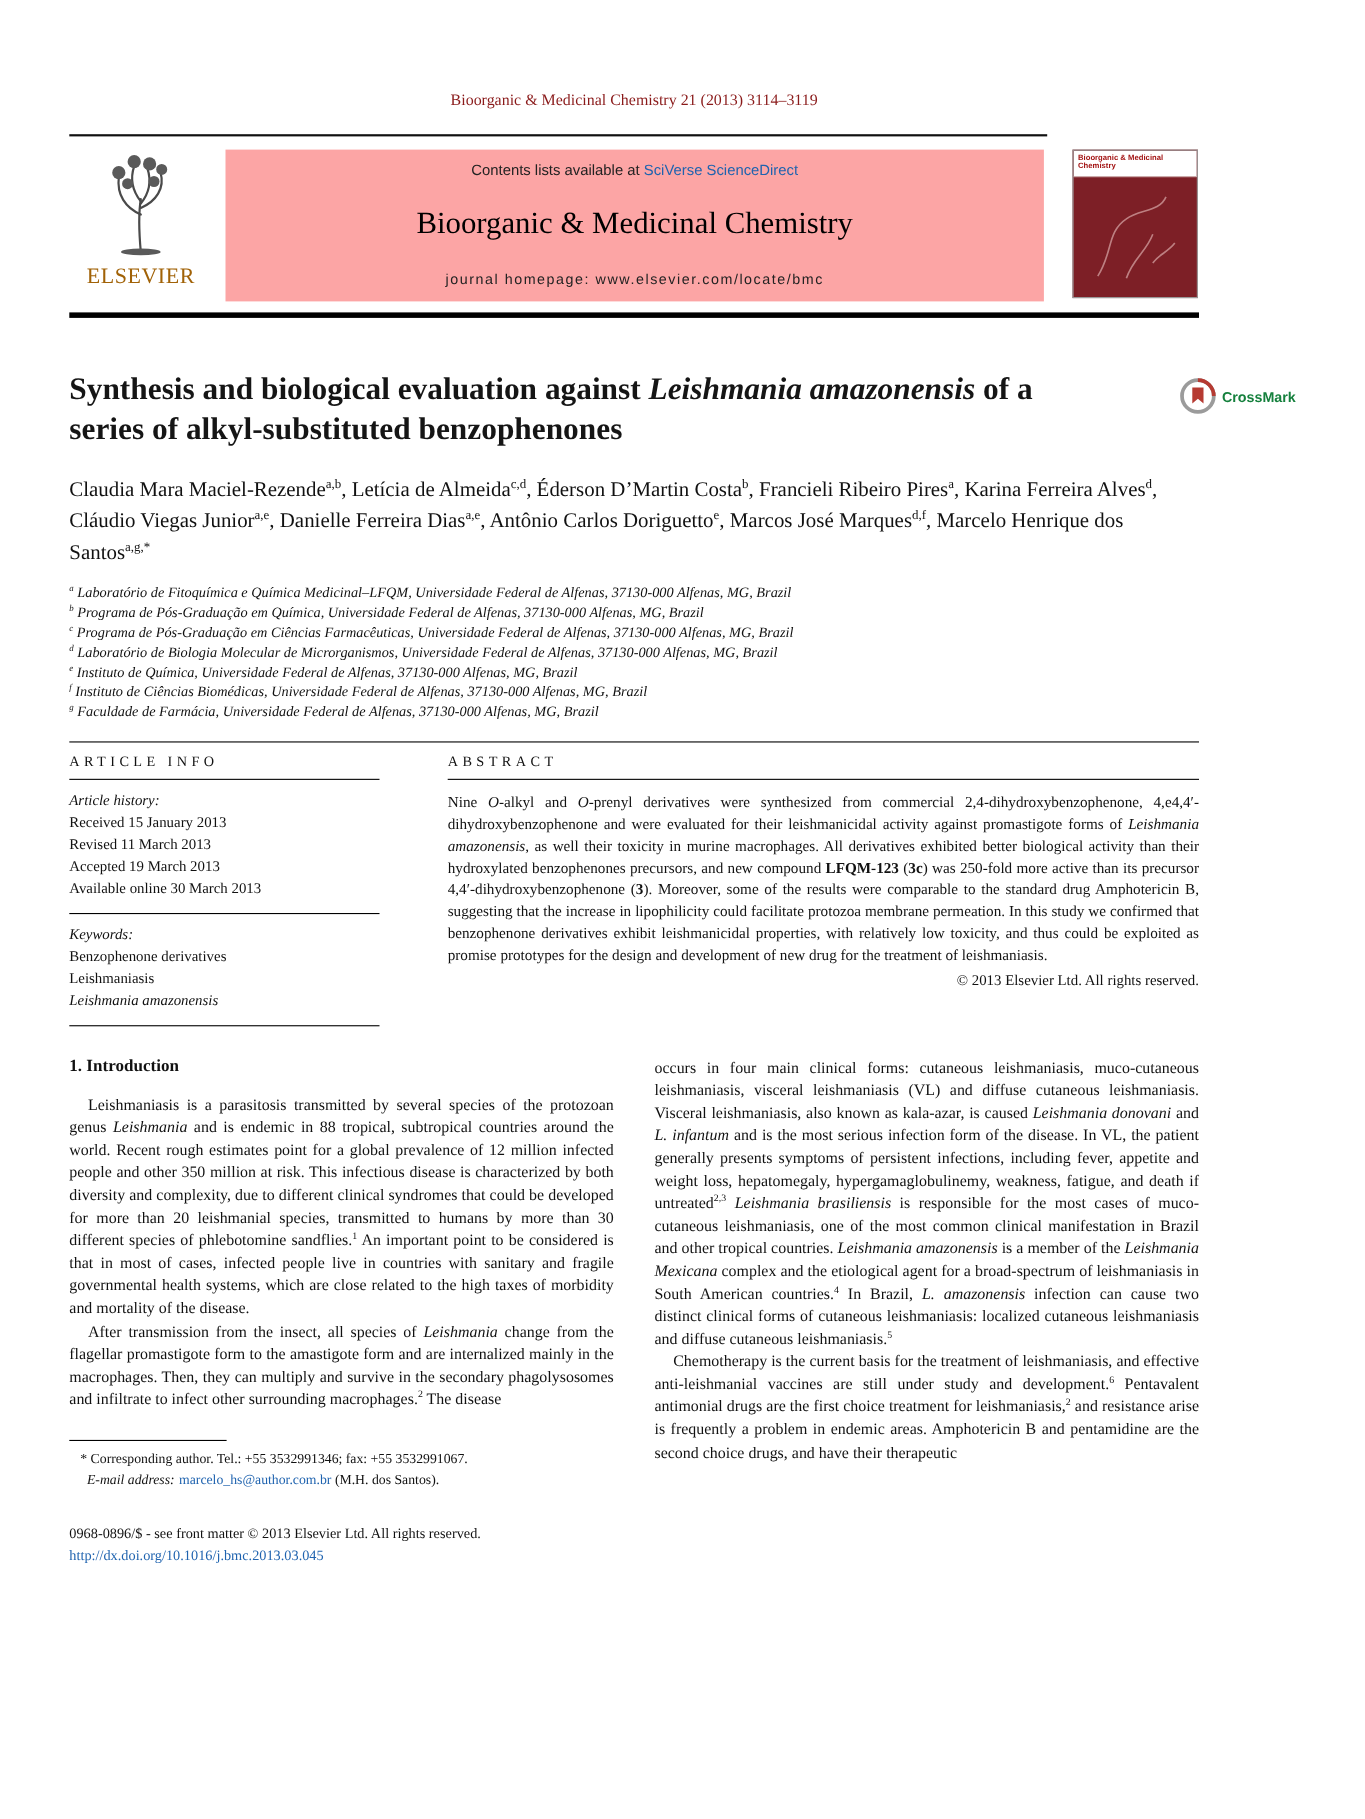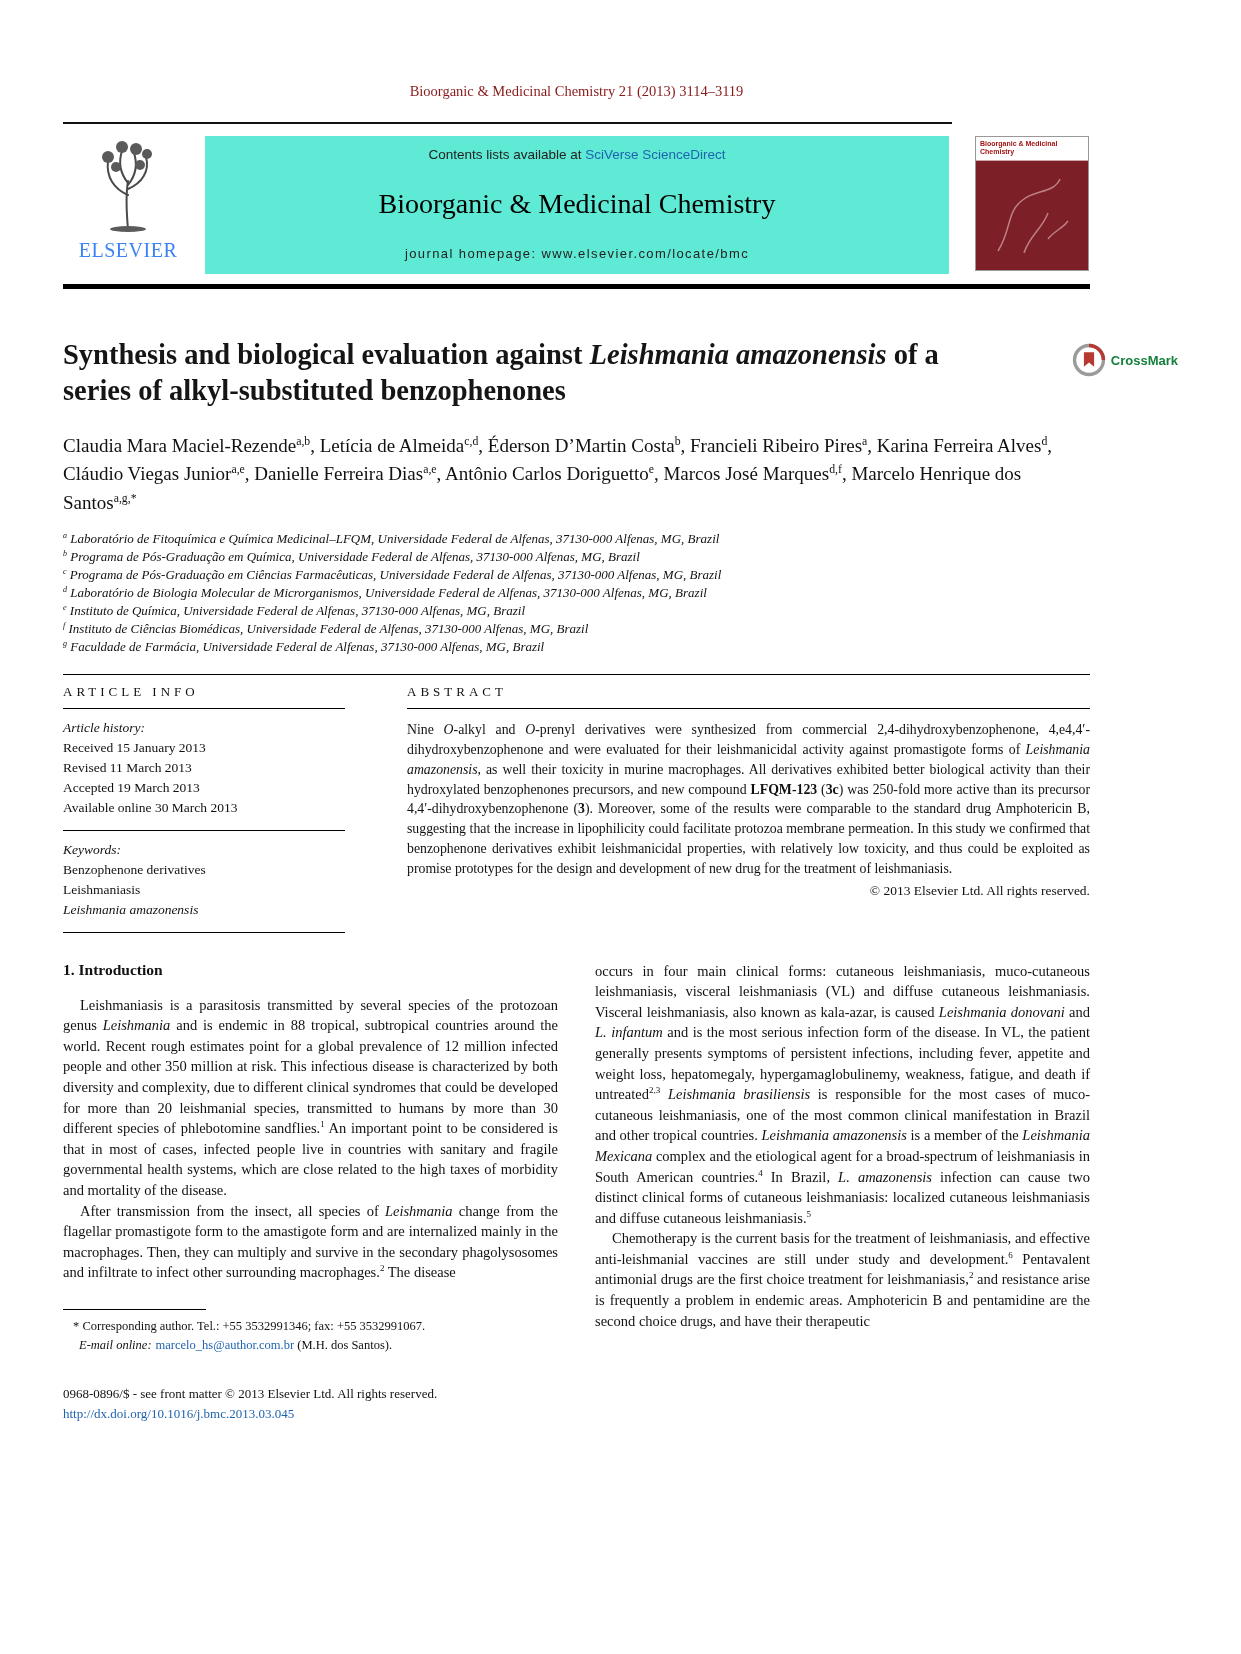--- a/index.html
+++ b/index.html
@@ -5,22 +5,22 @@
   html,body{margin:0;padding:0;background:#fff;}
   .page{position:relative;width:1241px;height:1526px;background:#fff;overflow:hidden;
         font-family:"Liberation Serif",serif;color:#111;}
   .content{position:absolute;left:63px;top:0;width:1027px;}
 
   
   .journal-ref{padding-top:83px;text-align:center;font-size:14.5px;color:#8a1a1a;}
   .header-top-rule{margin-top:22px;width:889px;height:2px;background:#111;}
   .header-row{display:flex;}
   .logo-block{width:130px;padding-top:13px;text-align:center;}
-  .elsevier-word{font-size:20px;color:#3b82f6;letter-spacing:.5px;margin-top:2px;}
-  .graybox{width:744px;margin-left:12px;margin-top:12px;height:138px;background:#5eead4;
+  .elsevier-word{font-size:20px;color:#a16207;letter-spacing:.5px;margin-top:2px;}
+  .graybox{width:744px;margin-left:12px;margin-top:12px;height:138px;background:#fca5a5;
            display:flex;flex-direction:column;align-items:center;justify-content:space-between;
            padding:11px 0 13px;box-sizing:border-box;}
   .contents-line{font-family:"Liberation Sans",sans-serif;font-size:13.5px;color:#222;}
   .link{color:#1f63af;text-decoration:none;cursor:pointer;}
   .box-journal-title{font-size:28px;color:#000;}
   .homepage-line{font-family:"Liberation Sans",sans-serif;font-size:13px;letter-spacing:1.4px;color:#222;cursor:pointer;}
   .cover{width:112px;height:133px;margin-left:26px;margin-top:12px;background:#7d1f26;
          border:1px solid #999;position:relative;overflow:hidden;box-sizing:content-box;}
   .cover-band{background:#fff;padding:3px 4px 4px;font-family:"Liberation Sans",sans-serif;
               font-size:7px;font-weight:bold;color:#a31414;line-height:1.15;text-align:left;
@@ -178,21 +178,21 @@
 
     <div class="body-cols">
       <div class="bcol">
         <h2 class="sec">1. Introduction</h2>
         <p class="ind">Leishmaniasis is a parasitosis transmitted by several species of the protozoan genus <i>Leishmania</i> and is endemic in 88 tropical, subtropical countries around the world. Recent rough estimates point for a global prevalence of 12 million infected people and other 350 million at risk. This infectious disease is characterized by both diversity and complexity, due to different clinical syndromes that could be developed for more than 20 leishmanial species, transmitted to humans by more than 30 different species of phlebotomine sandflies.<sup>1</sup> An important point to be considered is that in most of cases, infected people live in countries with sanitary and fragile governmental health systems, which are close related to the high taxes of morbidity and mortality of the disease.</p>
         <p class="ind">After transmission from the insect, all species of <i>Leishmania</i> change from the flagellar promastigote form to the amastigote form and are internalized mainly in the macrophages. Then, they can multiply and survive in the secondary phagolysosomes and infiltrate to infect other surrounding macrophages.<sup>2</sup> The disease</p>
         <div class="footnote">
           <div class="fn-rule"></div>
           <p class="fn-l1">* Corresponding author. Tel.: +55 3532991346; fax: +55 3532991067.</p>
           <p class="fn-l2">
-            <span class="email-label">E-mail online:</span><a class="link">marcelo_hs@author.com.br</a><span> (M.H. dos Santos).</span>
+            <span class="email-label">E-mail address:</span><a class="link">marcelo_hs@author.com.br</a><span> (M.H. dos Santos).</span>
           </p>
         </div>
       </div>
       <div class="bcol">
         <p>occurs in four main clinical forms: cutaneous leishmaniasis, muco-cutaneous leishmaniasis, visceral leishmaniasis (VL) and diffuse cutaneous leishmaniasis. Visceral leishmaniasis, also known as kala-azar, is caused <i>Leishmania donovani</i> and <i>L. infantum</i> and is the most serious infection form of the disease. In VL, the patient generally presents symptoms of persistent infections, including fever, appetite and weight loss, hepatomegaly, hypergamaglobulinemy, weakness, fatigue, and death if untreated<sup>2,3</sup> <i>Leishmania brasiliensis</i> is responsible for the most cases of muco-cutaneous leishmaniasis, one of the most common clinical manifestation in Brazil and other tropical countries. <i>Leishmania amazonensis</i> is a member of the <i>Leishmania Mexicana</i> complex and the etiological agent for a broad-spectrum of leishmaniasis in South American countries.<sup>4</sup> In Brazil, <i>L. amazonensis</i> infection can cause two distinct clinical forms of cutaneous leishmaniasis: localized cutaneous leishmaniasis and diffuse cutaneous leishmaniasis.<sup>5</sup></p>
         <p class="ind">Chemotherapy is the current basis for the treatment of leishmaniasis, and effective anti-leishmanial vaccines are still under study and development.<sup>6</sup> Pentavalent antimonial drugs are the first choice treatment for leishmaniasis,<sup>2</sup> and resistance arise is frequently a problem in endemic areas. Amphotericin B and pentamidine are the second choice drugs, and have their therapeutic</p>
       </div>
     </div>
 
     <div class="footer">

